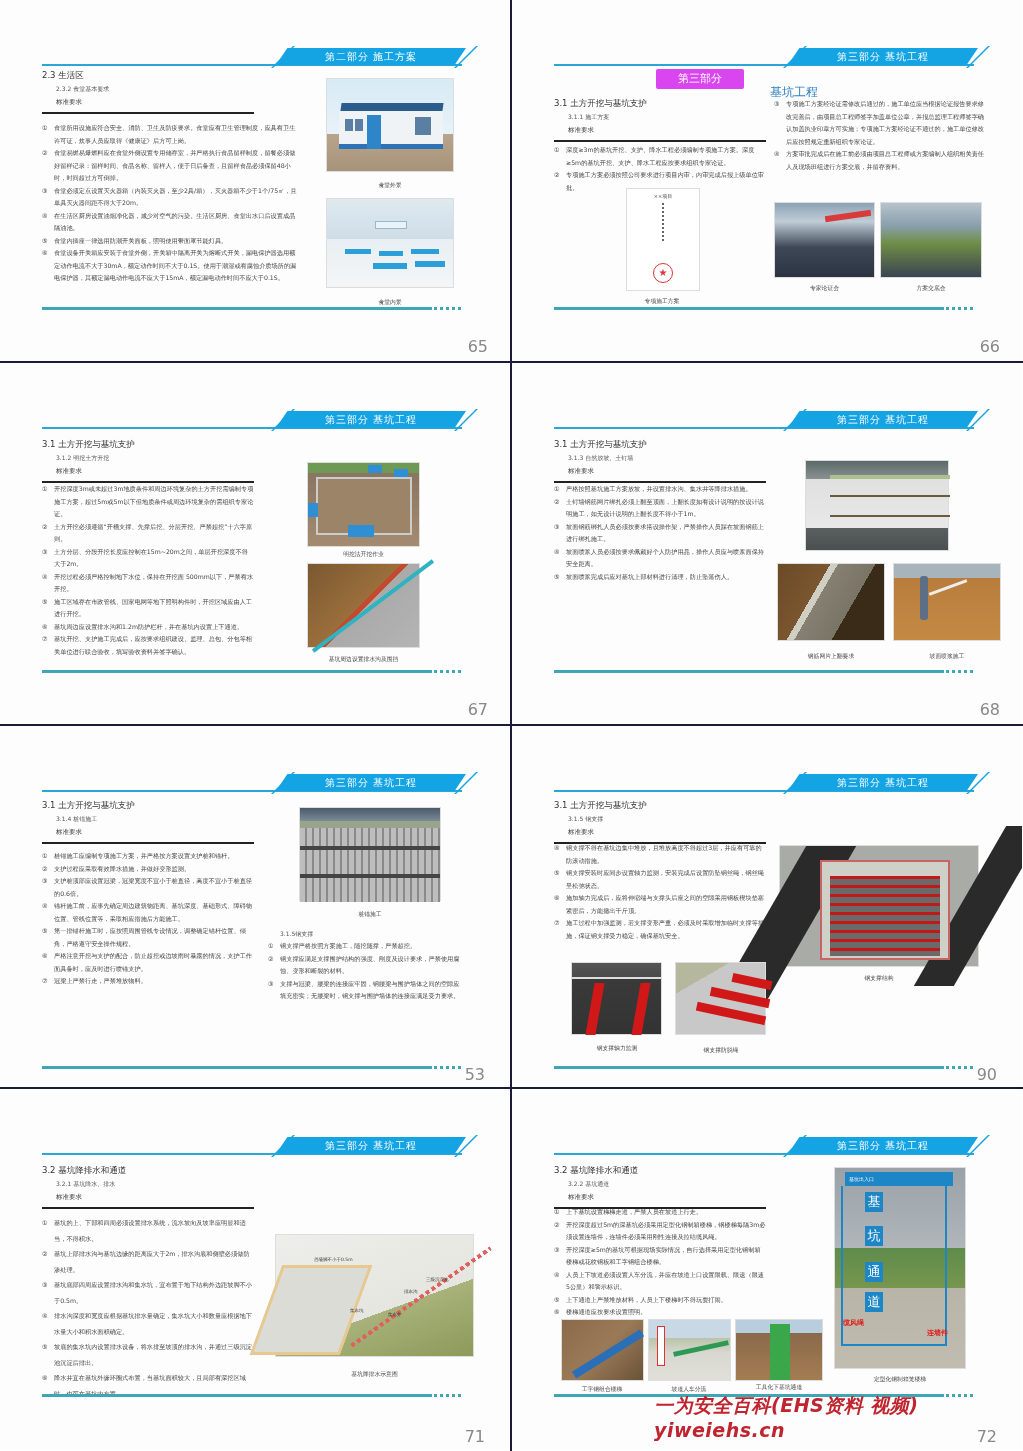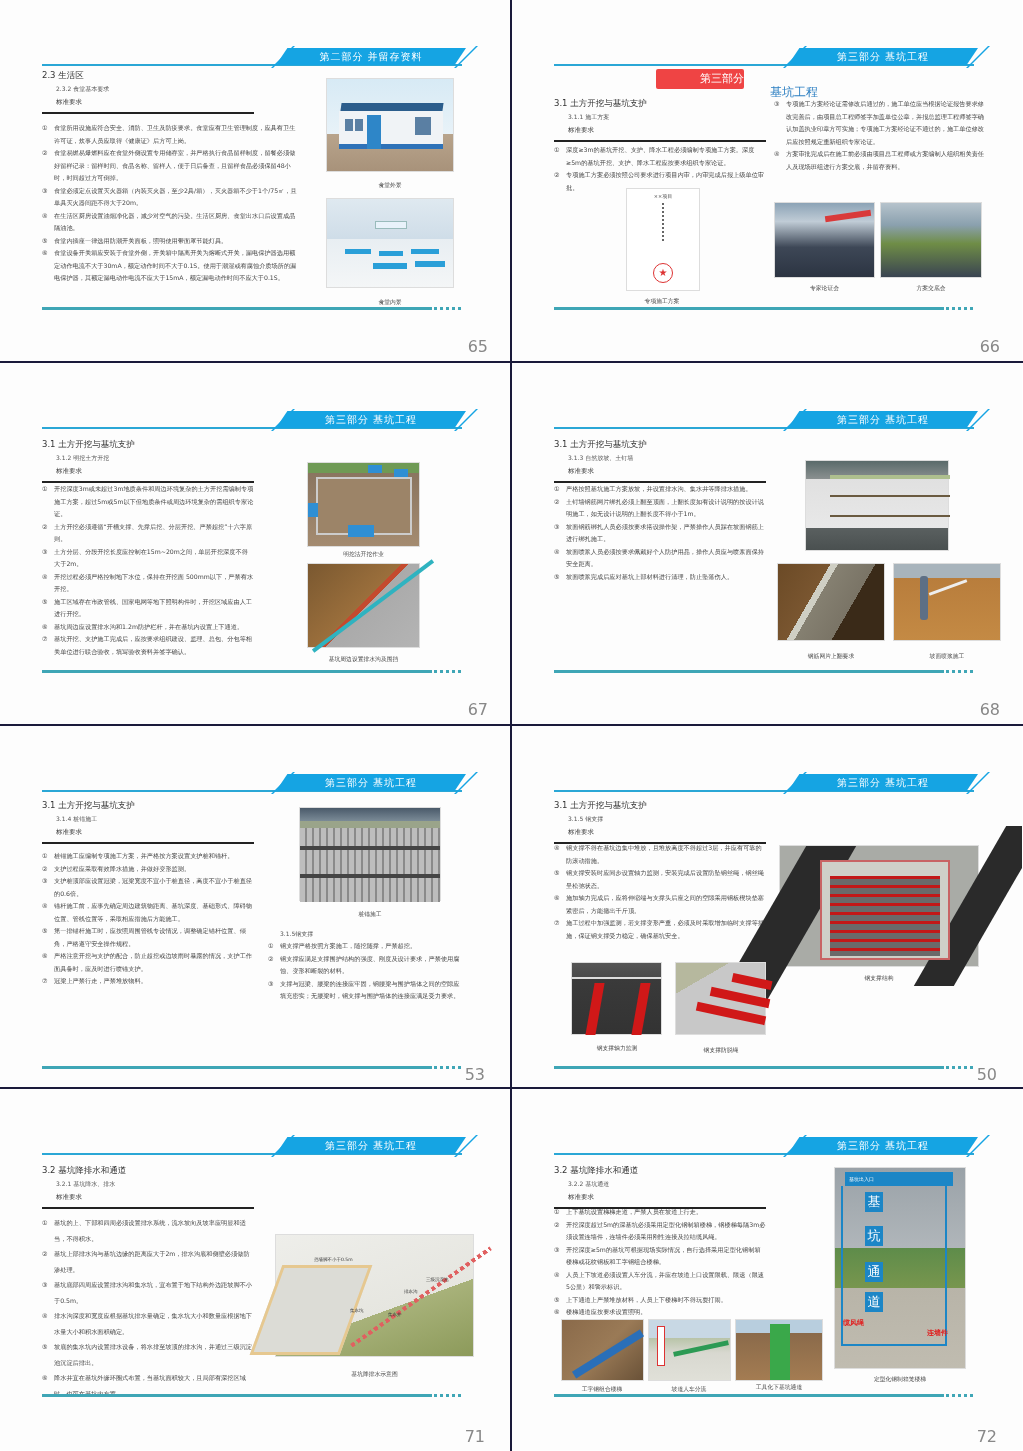--- a/index.html
+++ b/index.html
@@ -23,35 +23,35 @@
   .sec .h1 { font-size: 8.5px; color: #333; }
   .sec .h2 { font-size: 6px; color: #555; margin-left: 14px; margin-top: 3px; }
   .sec .h3 { font-size: 6.5px; color: #333; margin-left: 14px; margin-top: 4px; }
   .sec .rule { width: 212px; height: 1.5px; background: #222; margin-top: 5px; }
   .items { position: absolute; left: 42px; font-size: 6.2px; line-height: 12.5px; color: #444; }
   .item { display: flex; }
   .item .num { width: 12px; flex: none; }
   .item .txt { flex: 1; }
   .img { position: absolute; border: 1px solid #ddd; }
   .cap { position: absolute; font-size: 5.8px; color: #444; text-align: center; }
-  .big-title-box { position: absolute; left: 144px; top: 28px; width: 88px; height: 20px; background: #ef4444;
-    color: #fff; font-size: 11px; text-align: right; line-height: 20px; border-radius: 2px; }
+  .big-title-box { position: absolute; left: 144px; top: 28px; width: 88px; height: 20px; background: #d946ef;
+    color: #fff; font-size: 11px; text-align: center; line-height: 20px; border-radius: 2px; }
   .big-title { position: absolute; left: 258px; top: 30px; font-size: 12px; color: #2c7fc2; }
   .watermark { position: absolute; left: 654px; top: 1393px; font-size: 19px; font-weight: bold; color: #c0242e; font-style: italic; letter-spacing: 0.5px; }
 </style>
 </head>
 <body>
 
 <div class="grid">
 
   <div class="page" style="left:0;top:0;">
     <div class="topline"></div>
     <div class="slash" style="left:282px"></div>
     <div class="banner"></div>
-    <div class="banner-text">第二部分 并留存资料</div>
+    <div class="banner-text">第二部分 施工方案</div>
     <div class="slash" style="left:465px"></div>
 
     <div class="sec" style="top:70px">
       <div class="h1">2.3 生活区</div>
       <div class="h2">2.3.2 食堂基本要求</div>
       <div class="h3">标准要求</div>
       <div class="rule" style="width:212px"></div>
     </div>
 
     <div class="items" style="top:122px;width:255px">
@@ -410,21 +410,21 @@
 
     <div class="img" style="left:163px;top:236px;width:91px;height:73px;background:linear-gradient(150deg,#b6b89e 0%,#b6b89e 25%,#c8c8c8 25%,#c8c8c8 100%);">
       <div style="position:absolute;left:20px;top:46px;width:70px;height:9px;background:#d01818;transform:rotate(12deg)"></div>
       <div style="position:absolute;left:34px;top:30px;width:60px;height:9px;background:#d01818;transform:rotate(12deg)"></div>
       <div style="position:absolute;left:56px;top:14px;width:40px;height:9px;background:#d01818;transform:rotate(12deg)"></div>
     </div>
     <div class="cap" style="left:159px;top:320px;width:100px">钢支撑防脱绳</div>
 
     <div class="bottomline" style="top:340px"></div>
     <div class="bottomdots" style="top:340px"></div>
-    <div class="pagenum" style="top:339px;right:25px">50</div>
+    <div class="pagenum" style="top:339px;right:25px">90</div>
   </div>
 
   <div class="page" style="left:0;top:1089px;">
     <div class="topline"></div>
     <div class="slash" style="left:282px"></div>
     <div class="banner"></div>
     <div class="banner-text">第三部分 基坑工程</div>
     <div class="slash" style="left:465px"></div>
 
     <div class="sec" style="top:76px">
@@ -549,13 +549,14 @@
     <div class="bottomline" style="top:305px"></div>
     <div class="bottomdots" style="top:305px"></div>
     <div class="pagenum" style="top:338px;right:25px">72</div>
   </div>
 
   <div class="vline"></div>
   <div class="hline" style="top:361px"></div>
   <div class="hline" style="top:724px"></div>
   <div class="hline" style="top:1087px"></div>
 
+  <div class="watermark">一为安全百科(EHS资料 视频) yiweiehs.cn</div>
 </div>
 
 </body></html>

